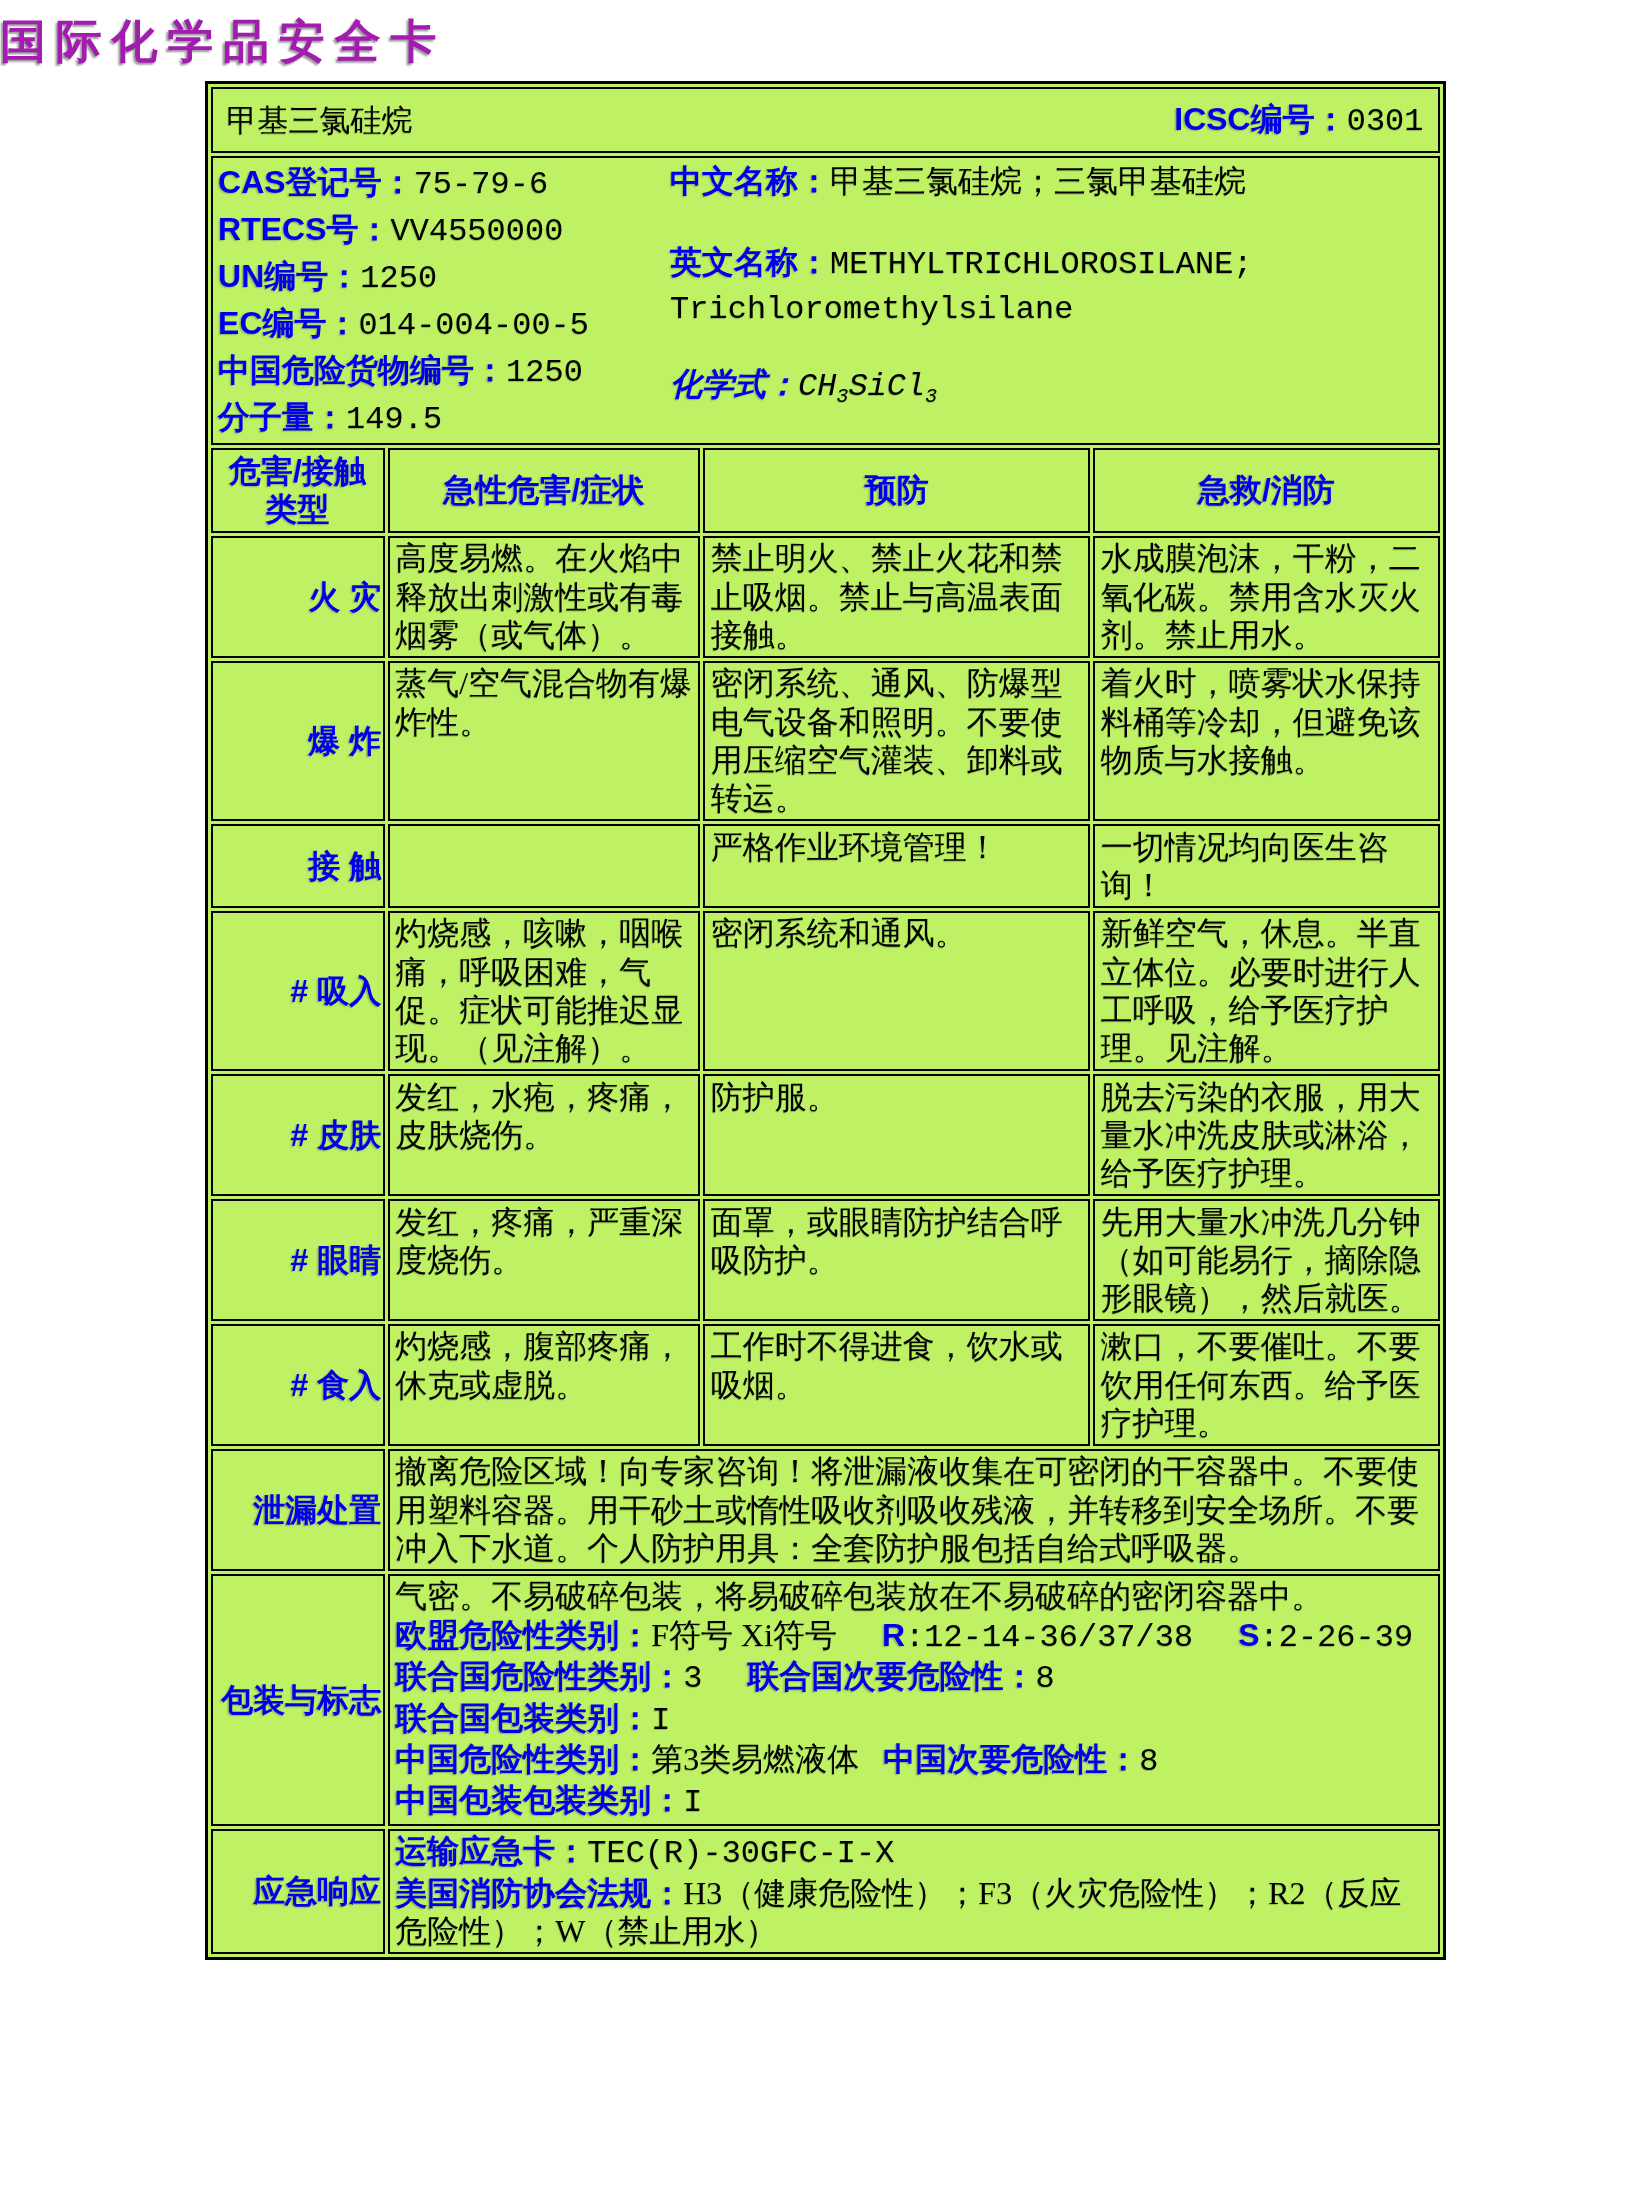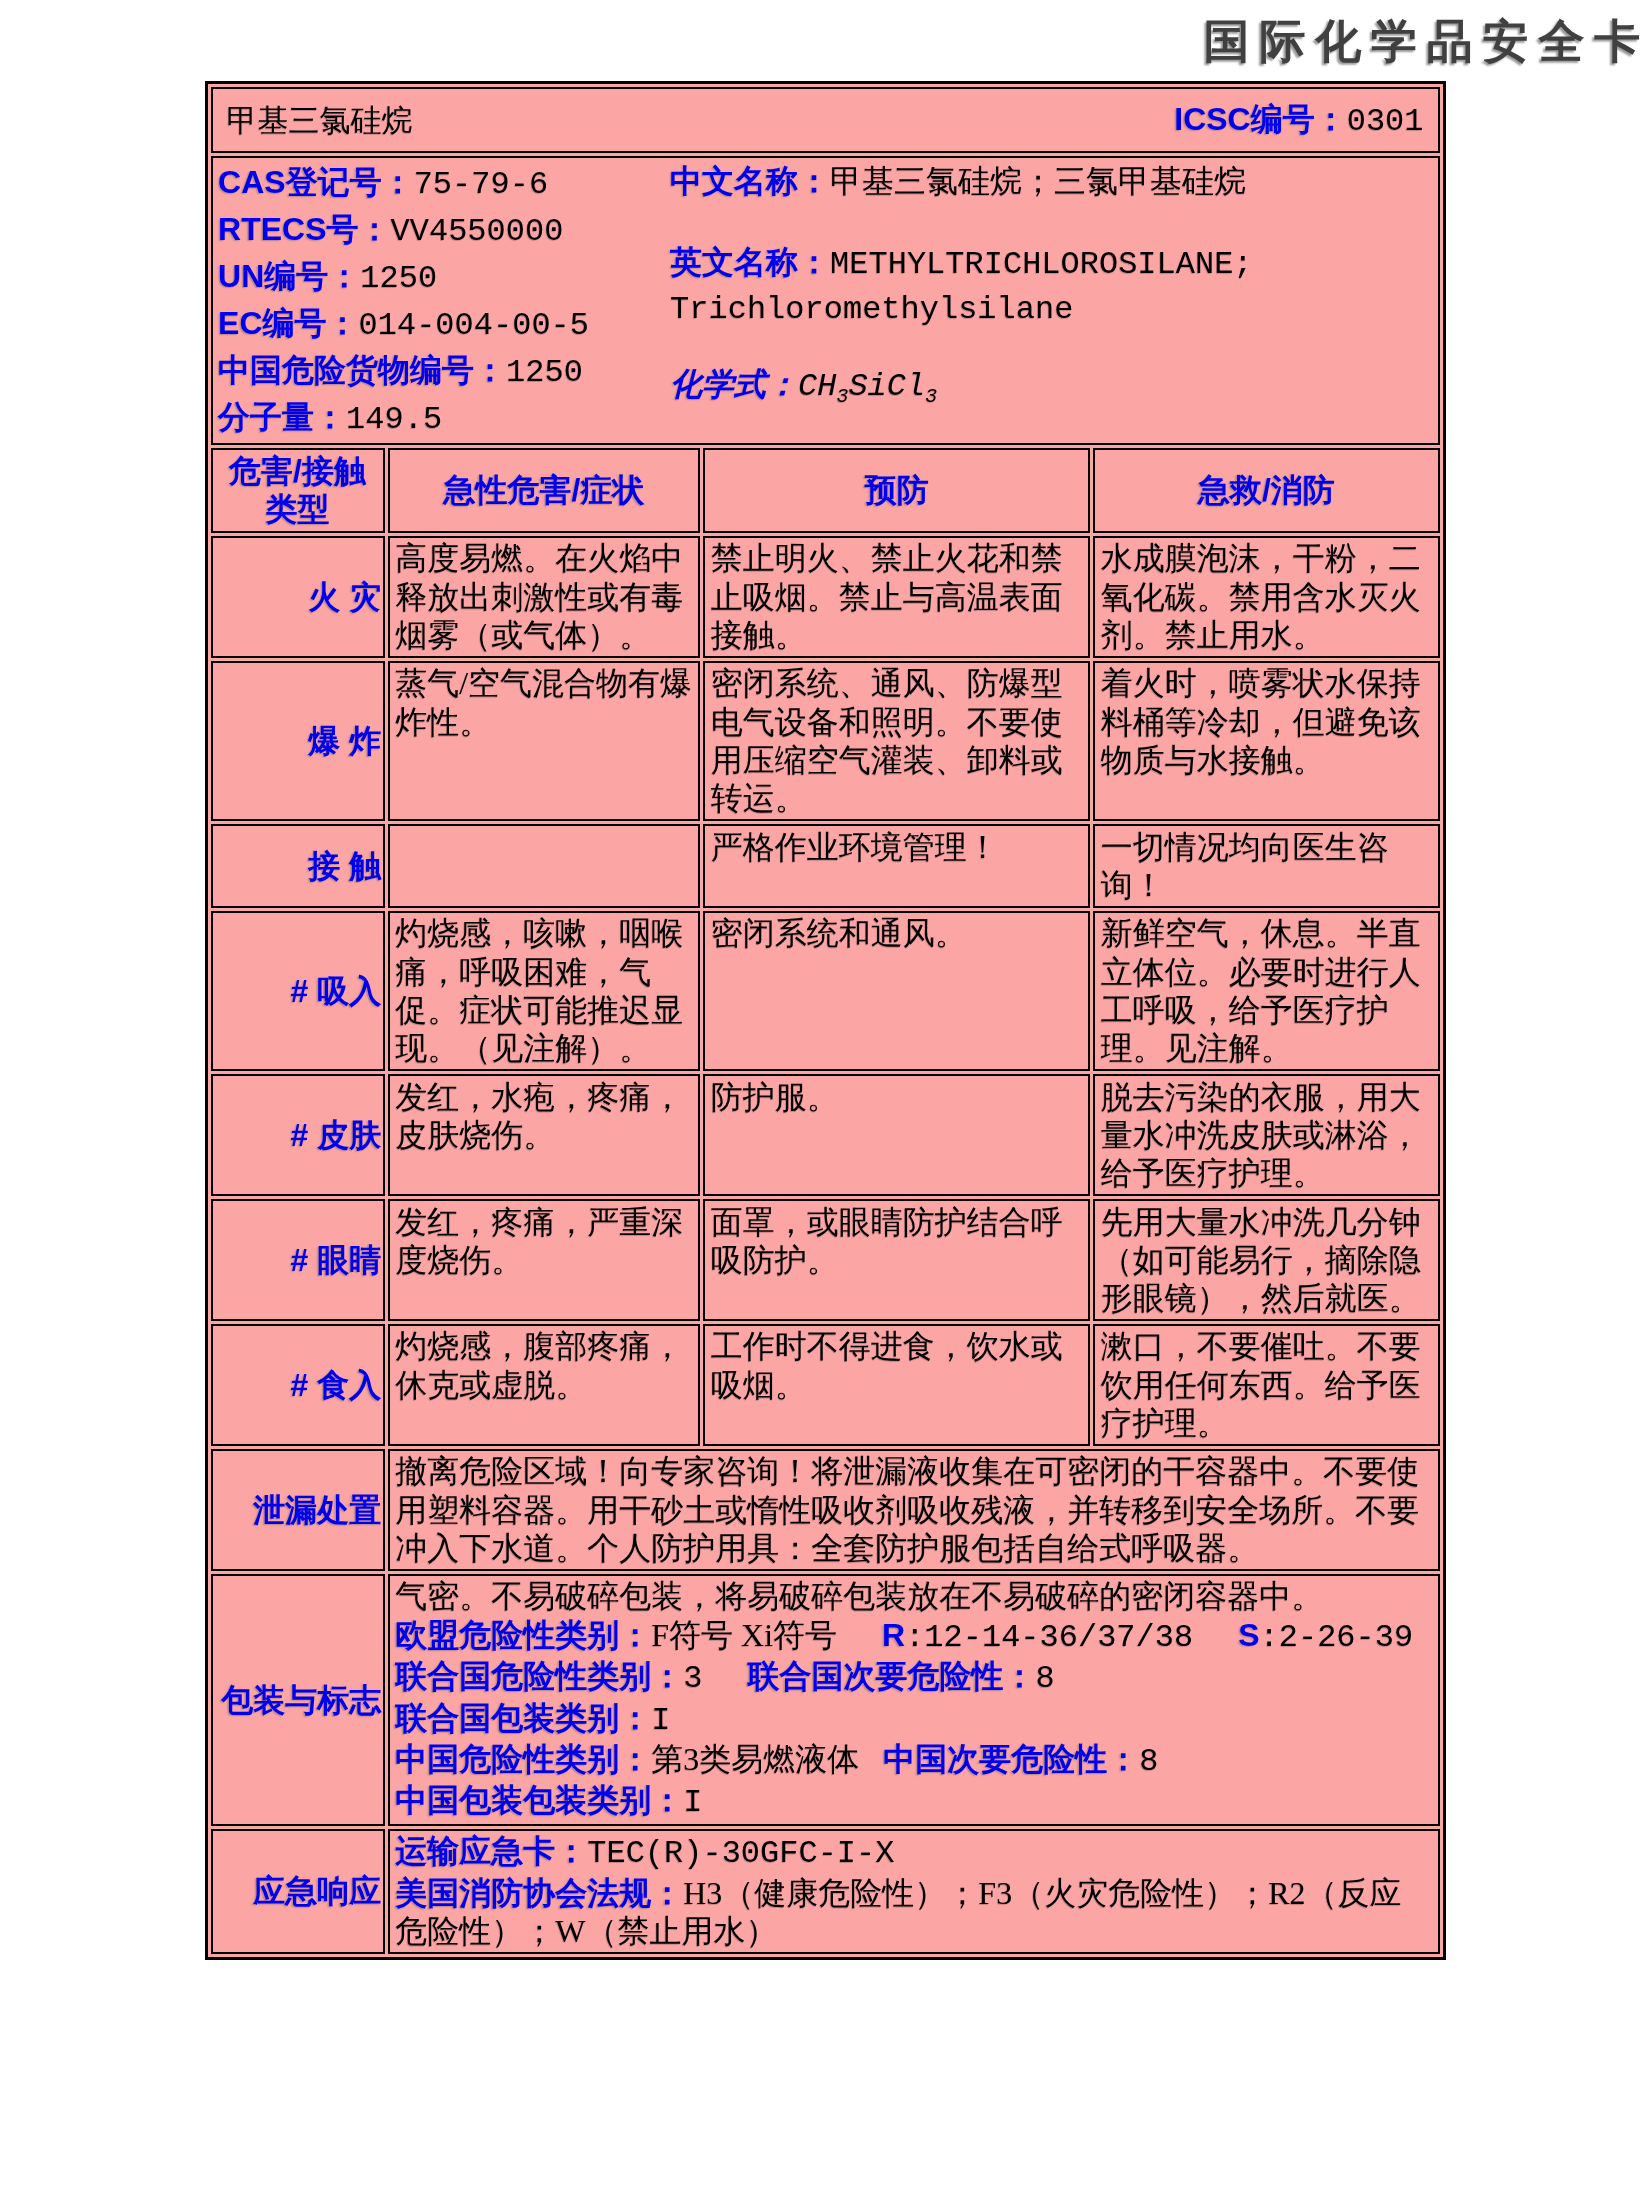--- a/index.html
+++ b/index.html
@@ -1,27 +1,27 @@
 <!DOCTYPE html>
 <html style="font-size:11px"><head>
 <meta charset="utf-8">
 <style>
   html,body{margin:0;padding:0;}
   body{
     width:1650px;height:2205px;background:#ffffff;overflow:hidden;
     font-family:"Liberation Serif","DejaVu Serif",serif;
   }
   .title{
-    margin:11px 0 8.4px 0;text-align:right;color:#404040;
+    margin:11px 0 8.4px 0;text-align:left;color:#a21caf;
     font-family:"Liberation Sans","DejaVu Sans",sans-serif;
     font-size:46px;font-weight:bold;letter-spacing:9.8px;
     text-shadow:-2.1px 2.1px 2.1px #9a9a9a;
   }
   table.card{
-    width:1241px;margin:0 auto;background:#fca5a5;
+    width:1241px;margin:0 auto;background:#bef264;
     border:3.5px solid #000;border-collapse:separate;border-spacing:3.5px;
     table-layout:fixed;
   }
   td.cell{
     border:2.1px solid #000;
     font-size:32px;line-height:1.2;color:#000;
     padding:1.4px 5.6px;vertical-align:top;overflow:hidden;
     text-shadow:-0.7px 0.7px 0.7px rgba(0,0,0,0.22);
   }
   

